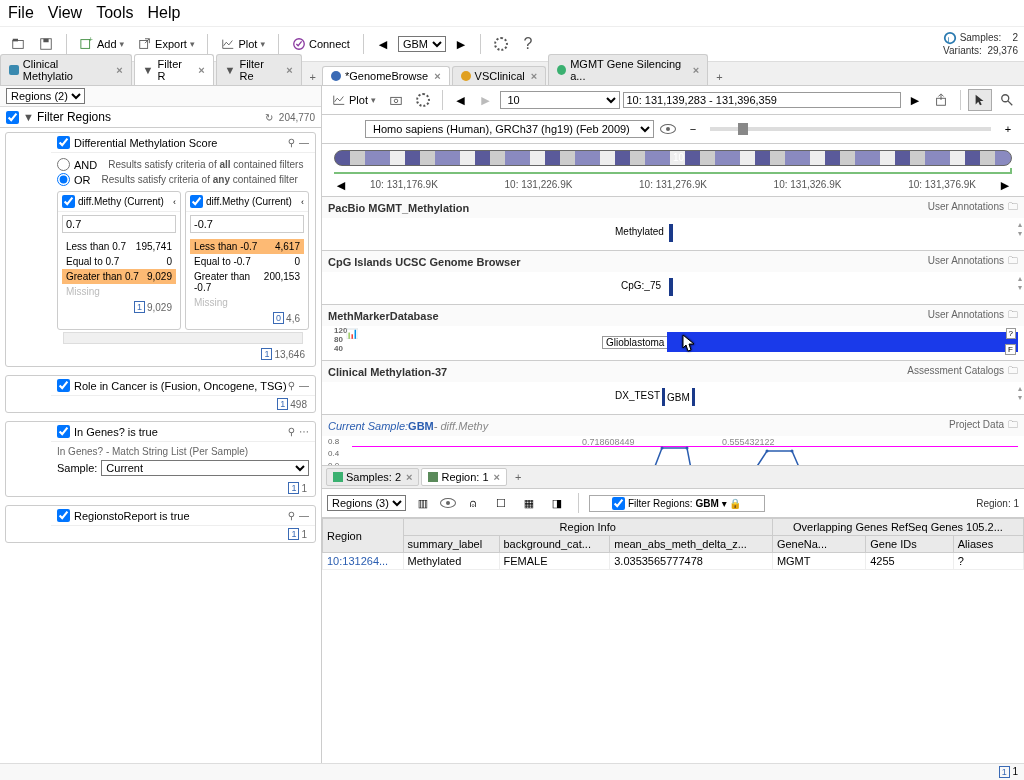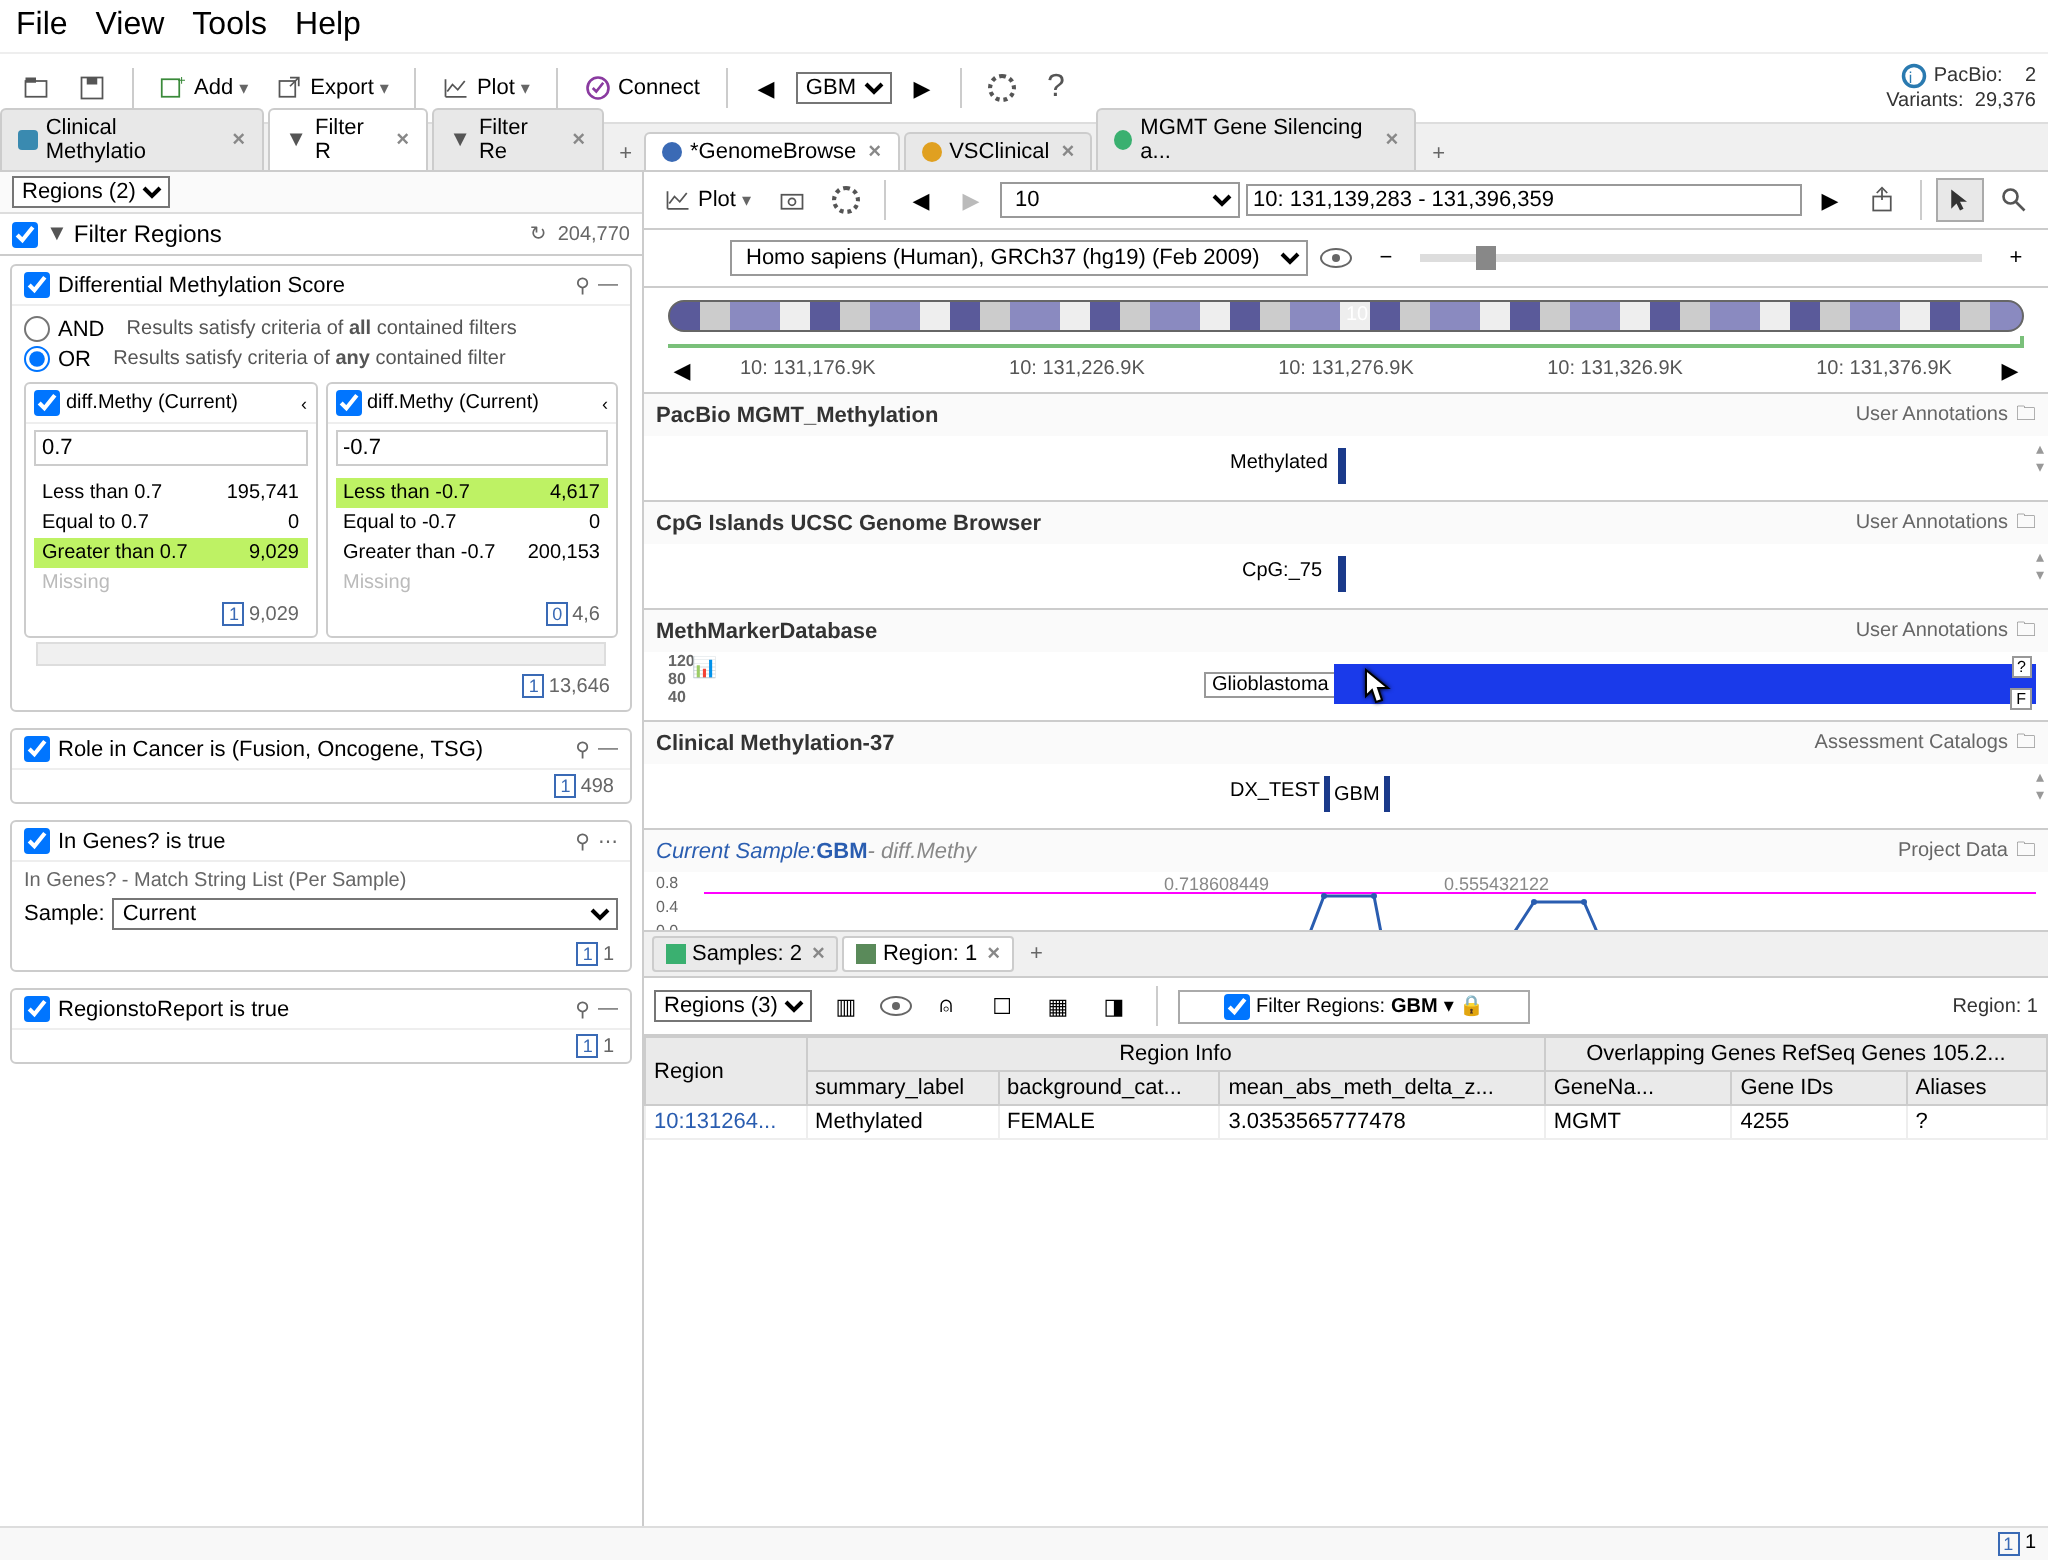--- a/index.html
+++ b/index.html
@@ -17,35 +17,35 @@
 .close-x { color: #888; font-weight: bold; cursor: pointer; margin-left: 2px; }
 .tabadd { padding: 2px 6px; cursor: pointer; color: #666; }
 .main { display: flex; height: calc(780px - 26px - 30px - 24px); }
 .leftpanel { width: 322px; border-right: 1px solid #ccc; overflow: hidden; display: flex; flex-direction: column; }
 .rightpanel { flex: 1; display: flex; flex-direction: column; overflow: hidden; }
 .regions-drop { display: flex; align-items: center; padding: 2px 6px; border-bottom: 1px solid #ddd; background: #fafafa; }
 .regions-drop select { font-size: 11px; }
 .filter-head { display: flex; align-items: center; padding: 3px 6px; border-bottom: 1px solid #ccc; font-size: 12px; }
 .filter-head input[type=checkbox] { margin-right: 4px; }
 .filter-head .ctr { margin-left: auto; color: #666; font-size: 10px; }
-.card { border: 1px solid #ccc; border-radius: 3px; margin: 4px 5px; background: #fff; }
+.card { border: 1px solid #ccc; border-radius: 3px; margin: 4px 5px; background: #fff; padding-left: 45px; }
 .card-hd { display: flex; align-items: center; padding: 3px 6px; font-size: 11px; border-bottom: 1px solid #eee; }
 .card-hd .t { font-weight: normal; }
 .card-hd .ic { margin-left: auto; display: flex; gap: 4px; }
 .pin-ico { font-size: 10px; color: #666; cursor: pointer; }
 .card-body { padding: 4px 6px; font-size: 11px; }
 .radio-row { display: flex; align-items: center; gap: 4px; padding: 1px 0; }
 .twocol { display: flex; gap: 4px; }
 .mini-card { flex: 1; border: 1px solid #ccc; border-radius: 3px; }
 .mini-hd { display: flex; align-items: center; padding: 3px 4px; border-bottom: 1px solid #eee; font-size: 10px; }
 .mini-hd .arr { margin-left: auto; font-size: 9px; }
 .mini-body { padding: 3px 4px; }
 .mini-input { width: 100%; border: 1px solid #ccc; padding: 2px 3px; font-size: 11px; }
 .list-row { display: flex; justify-content: space-between; padding: 2px 4px; font-size: 10px; }
-.list-row.sel { background: #bef264; }
+.list-row.sel { background: #fdba74; }
 .counter-row { display: flex; justify-content: flex-end; align-items: center; gap: 2px; padding: 2px 4px; font-size: 10px; color: #666; }
 .bluebox { border: 1px solid #3a6ab5; padding: 0 2px; color: #3a6ab5; font-size: 9px; }
 .scroll-h { height: 12px; background: #f0f0f0; border: 1px solid #ddd; margin: 2px 6px; position: relative; }
 .browse-toolbar { display: flex; align-items: center; padding: 3px 5px; border-bottom: 1px solid #ccc; gap: 3px; }
 .browse-toolbar select, .browse-toolbar input { font-size: 11px; border: 1px solid #999; padding: 1px 3px; }
 .genome-row { display: flex; align-items: center; padding: 3px 5px; border-bottom: 1px solid #ccc; gap: 6px; }
 .genome-row select { flex: 1; font-size: 11px; border: 1px solid #999; padding: 1px 3px; margin-left: 38px; }
 .slider { flex: 1; height: 4px; background: #ddd; position: relative; }
 .slider .knob { position: absolute; left: 10%; top: -4px; width: 10px; height: 12px; background: #888; }
 .chrom-bar { margin: 6px 12px 2px; height: 16px; background: repeating-linear-gradient(90deg,#5a5a9a 0 15px,#ccc 15px 30px,#8a8ac0 30px 55px,#eee 55px 70px); border: 1px solid #666; border-radius: 8px; position: relative; }
@@ -152,21 +152,21 @@
   <span class="tbtn">▶</span>
   <span class="sep"></span>
   <span class="tbtn">
       <span class="gear"></span>
     </span>
   <span class="tbtn" style="font-size:16px;color:#555;">?</span>
   <div class="right-stats">
     <div><svg class="svgicon" viewBox="0 0 16 16" style="vertical-align:middle">
           <circle cx="8" cy="8" r="6" fill="none" stroke="#2a7ab0" stroke-width="2"></circle>
           <text x="5" y="12" font-size="9" fill="#2a7ab0">i</text>
-        </svg> <span>PacBio:</span>&nbsp;&nbsp;&nbsp;&nbsp;<span>2</span></div>
+        </svg> <span>Samples:</span>&nbsp;&nbsp;&nbsp;&nbsp;<span>2</span></div>
     <div><span>Variants:</span>&nbsp;&nbsp;<span>29,376</span></div>
   </div>
 </div>
 
 <div style="display:flex;">
   <div class="tabstrip" style="width:322px;">
     <div class="tab">
         <span style="width:10px;height:10px;background:#3a8ab0;border-radius:2px;"></span>
         <span>Clinical Methylatio</span>
         <span class="close-x">×</span>

